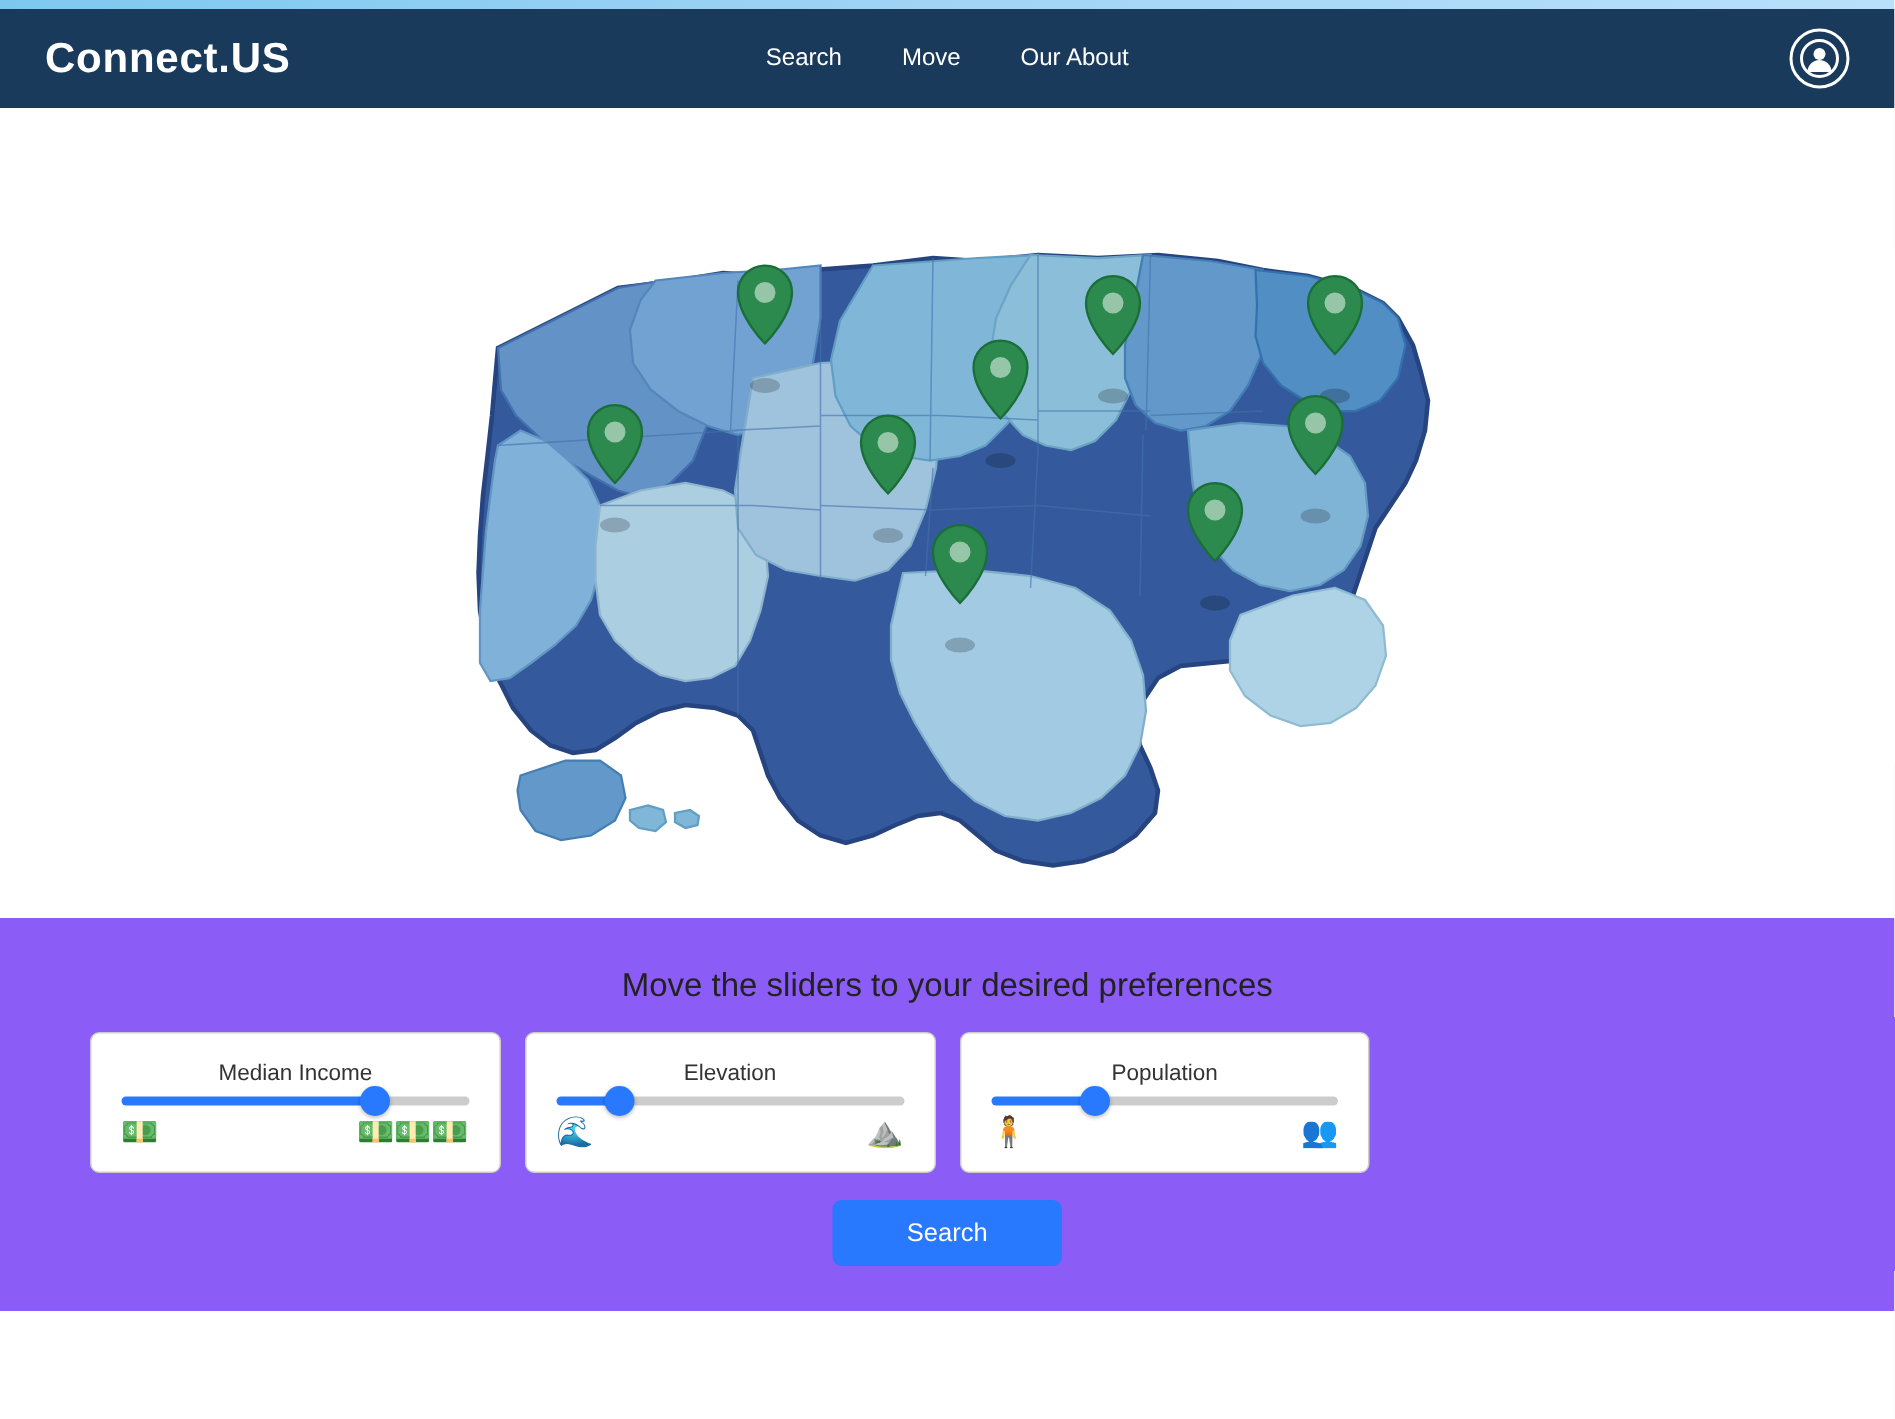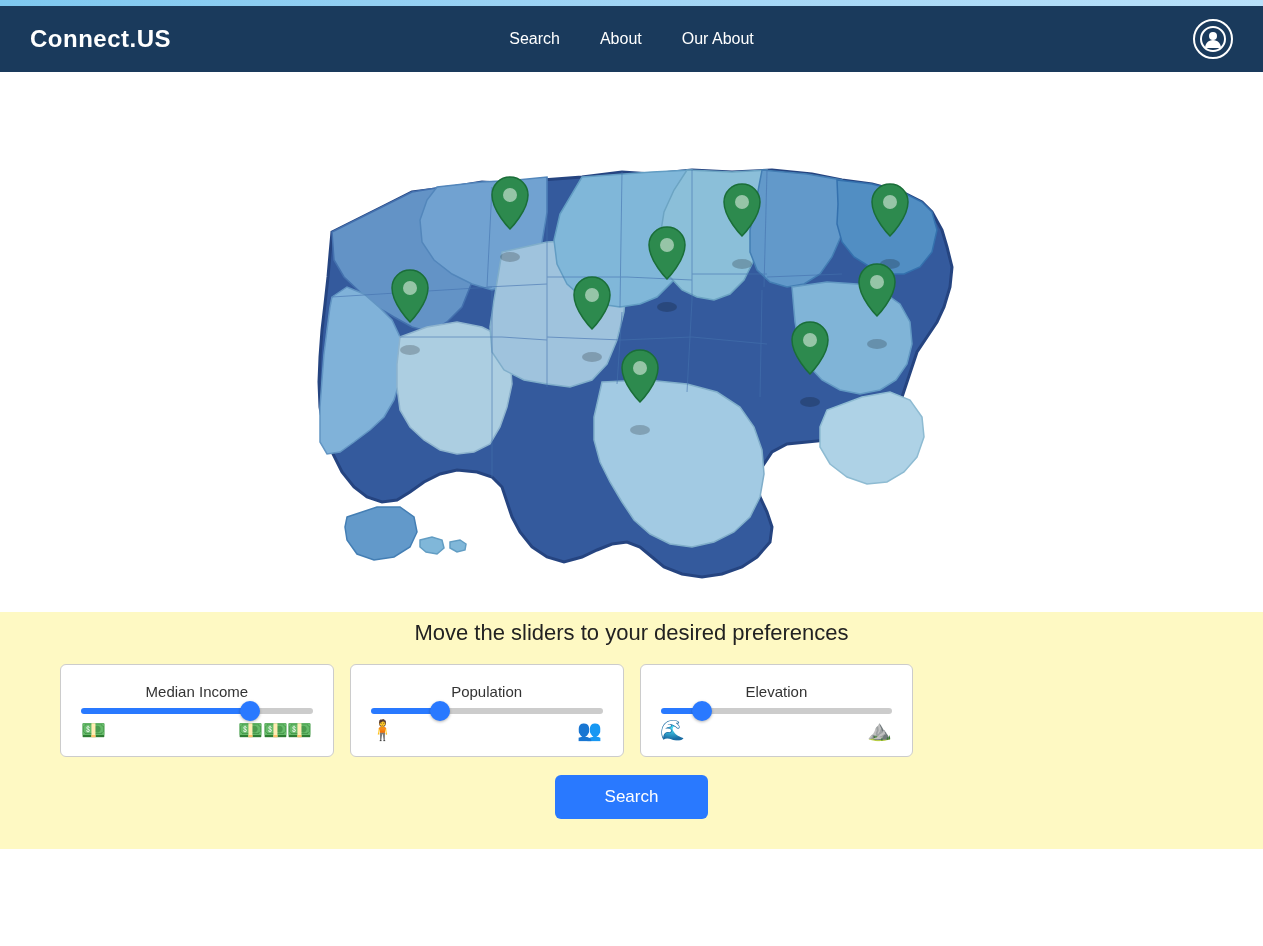--- a/index.html
+++ b/index.html
@@ -10,21 +10,21 @@
       background: #1a3a5c;
       height: 66px;
       display: flex;
       align-items: center;
       padding: 0 30px;
       justify-content: space-between;
       position: relative;
     }
     .nav-logo {
       color: #fff;
-      font-size: 24px;
+      font-size: 28px;
       font-weight: bold;
       letter-spacing: 0.5px;
     }
     .nav-links {
       display: flex;
       gap: 40px;
       position: absolute;
       left: 50%;
       transform: translateX(-50%);
     }
@@ -72,22 +72,22 @@
     }
 
     
     .usa-map {
       width: 100%;
       height: 100%;
     }
 
     
     .sliders-section {
-      background: #fef9c3;
-      padding: 8px 60px 30px;
+      background: #8b5cf6;
+      padding: 32px 60px 30px;
     }
     .sliders-heading {
       text-align: center;
       font-size: 22px;
       color: #222;
       margin-bottom: 18px;
       font-weight: 400;
     }
     .sliders-grid {
       display: grid;
@@ -156,21 +156,21 @@
   </style>
 </head>
 <body>
 
 <div class="top-accent"></div>
 
 <nav>
   <div class="nav-logo">Connect.US</div>
   <div class="nav-links">
     <a class="nav-link">Search</a>
-    <a class="nav-link">About</a>
+    <a class="nav-link">Move</a>
     <a class="nav-link">Our About</a>
   </div>
   <div class="nav-avatar">
     <svg width="26" height="26" viewBox="0 0 26 26" fill="none" xmlns="http://www.w3.org/2000/svg">
       <circle cx="13" cy="13" r="12" stroke="white" stroke-width="2"></circle>
       <circle cx="13" cy="10" r="4" fill="white"></circle>
       <path d="M5 22c0-4.4 3.6-8 8-8s8 3.6 8 8" fill="white"></path>
     </svg>
   </div>
 </nav>
@@ -310,41 +310,41 @@
           <input type="range" min="0" max="100" value="75" style="--val: 75%; background: linear-gradient(to right, rgb(41, 121, 255) 0%, rgb(41, 121, 255) 75%, rgb(204, 204, 204) 75%, rgb(204, 204, 204) 100%);">
         </div>
         <div class="slider-icons">
           <span>💵</span>
           <span>💵💵💵</span>
         </div>
       </div>
 
 
       <div class="slider-card">
+        <div class="slider-label">Elevation</div>
+        <div class="slider-track-container">
+          <input type="range" min="0" max="100" value="15" style="--val: 15%; background: linear-gradient(to right, rgb(41, 121, 255) 0%, rgb(41, 121, 255) 15%, rgb(204, 204, 204) 15%, rgb(204, 204, 204) 100%);">
+        </div>
+        <div class="slider-icons">
+          <span>🌊</span>
+          <span>⛰️</span>
+        </div>
+      </div>
+
+      <div class="slider-card">
         <div class="slider-label">Population</div>
         <div class="slider-track-container">
           <input type="range" min="0" max="100" value="28" style="--val: 28.000000000000004%; background: linear-gradient(to right, rgb(41, 121, 255) 0%, rgb(41, 121, 255) 28%, rgb(204, 204, 204) 28%, rgb(204, 204, 204) 100%);">
         </div>
         <div class="slider-icons">
           <span>🧍</span>
           <span>👥</span>
         </div>
       </div>
 
-      <div class="slider-card">
-        <div class="slider-label">Elevation</div>
-        <div class="slider-track-container">
-          <input type="range" min="0" max="100" value="15" style="--val: 15%; background: linear-gradient(to right, rgb(41, 121, 255) 0%, rgb(41, 121, 255) 15%, rgb(204, 204, 204) 15%, rgb(204, 204, 204) 100%);">
-        </div>
-        <div class="slider-icons">
-          <span>🌊</span>
-          <span>⛰️</span>
-        </div>
-      </div>
-
     </div>
 
     <div class="search-btn-container">
       <button class="search-btn">Search</button>
     </div>
 
   </div>
 
 </div>
 

